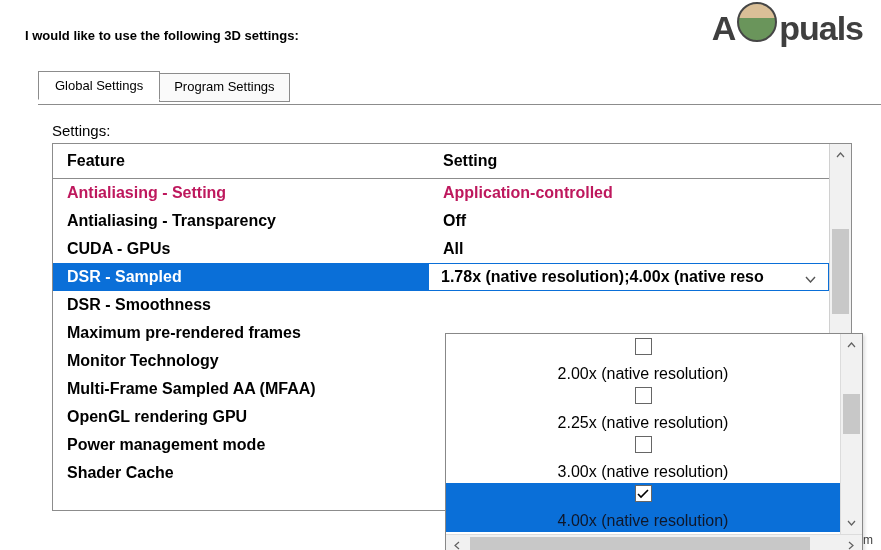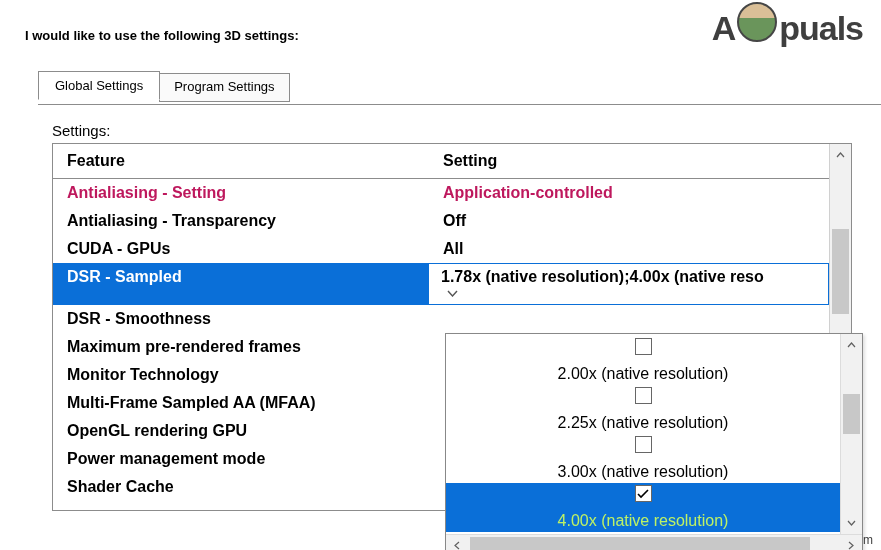--- a/index.html
+++ b/index.html
@@ -101,23 +101,22 @@
     .grid-row.selected {
       background: #0a6fd8;
       color: #fff;
     }
     .grid-row.selected .col-setting {
       background: #fff;
       color: #000;
       margin: 1px 1px 1px 0;
       padding: 4px 12px;
       display: flex;
-      align-items: flex-start;
+      align-items: flex-end;
       justify-content: space-between;
-      flex-direction: column;
     }
     .dropdown-chevron {
       font-size: 12px;
       color: #555;
       margin-left: 6px;
     }
     .overflow-text {
       white-space: nowrap;
       overflow: hidden;
       text-overflow: clip;
@@ -163,21 +162,21 @@
       display: flex;
       align-items: center;
       padding: 2px 12px;
       font-size: 16px;
       cursor: pointer;
       gap: 10px;
       flex-direction: column;
     }
     .dropdown-item.selected {
       background: #0a6fd8;
-      color: #bef264;
+      color: #0f172a;
     }
     .dropdown-item .checkbox {
       width: 17px; height: 17px;
       border: 1px solid #666;
       background: #fff;
       display: flex;
       align-items: center;
       justify-content: center;
       font-size: 13px;
       color: #000;

